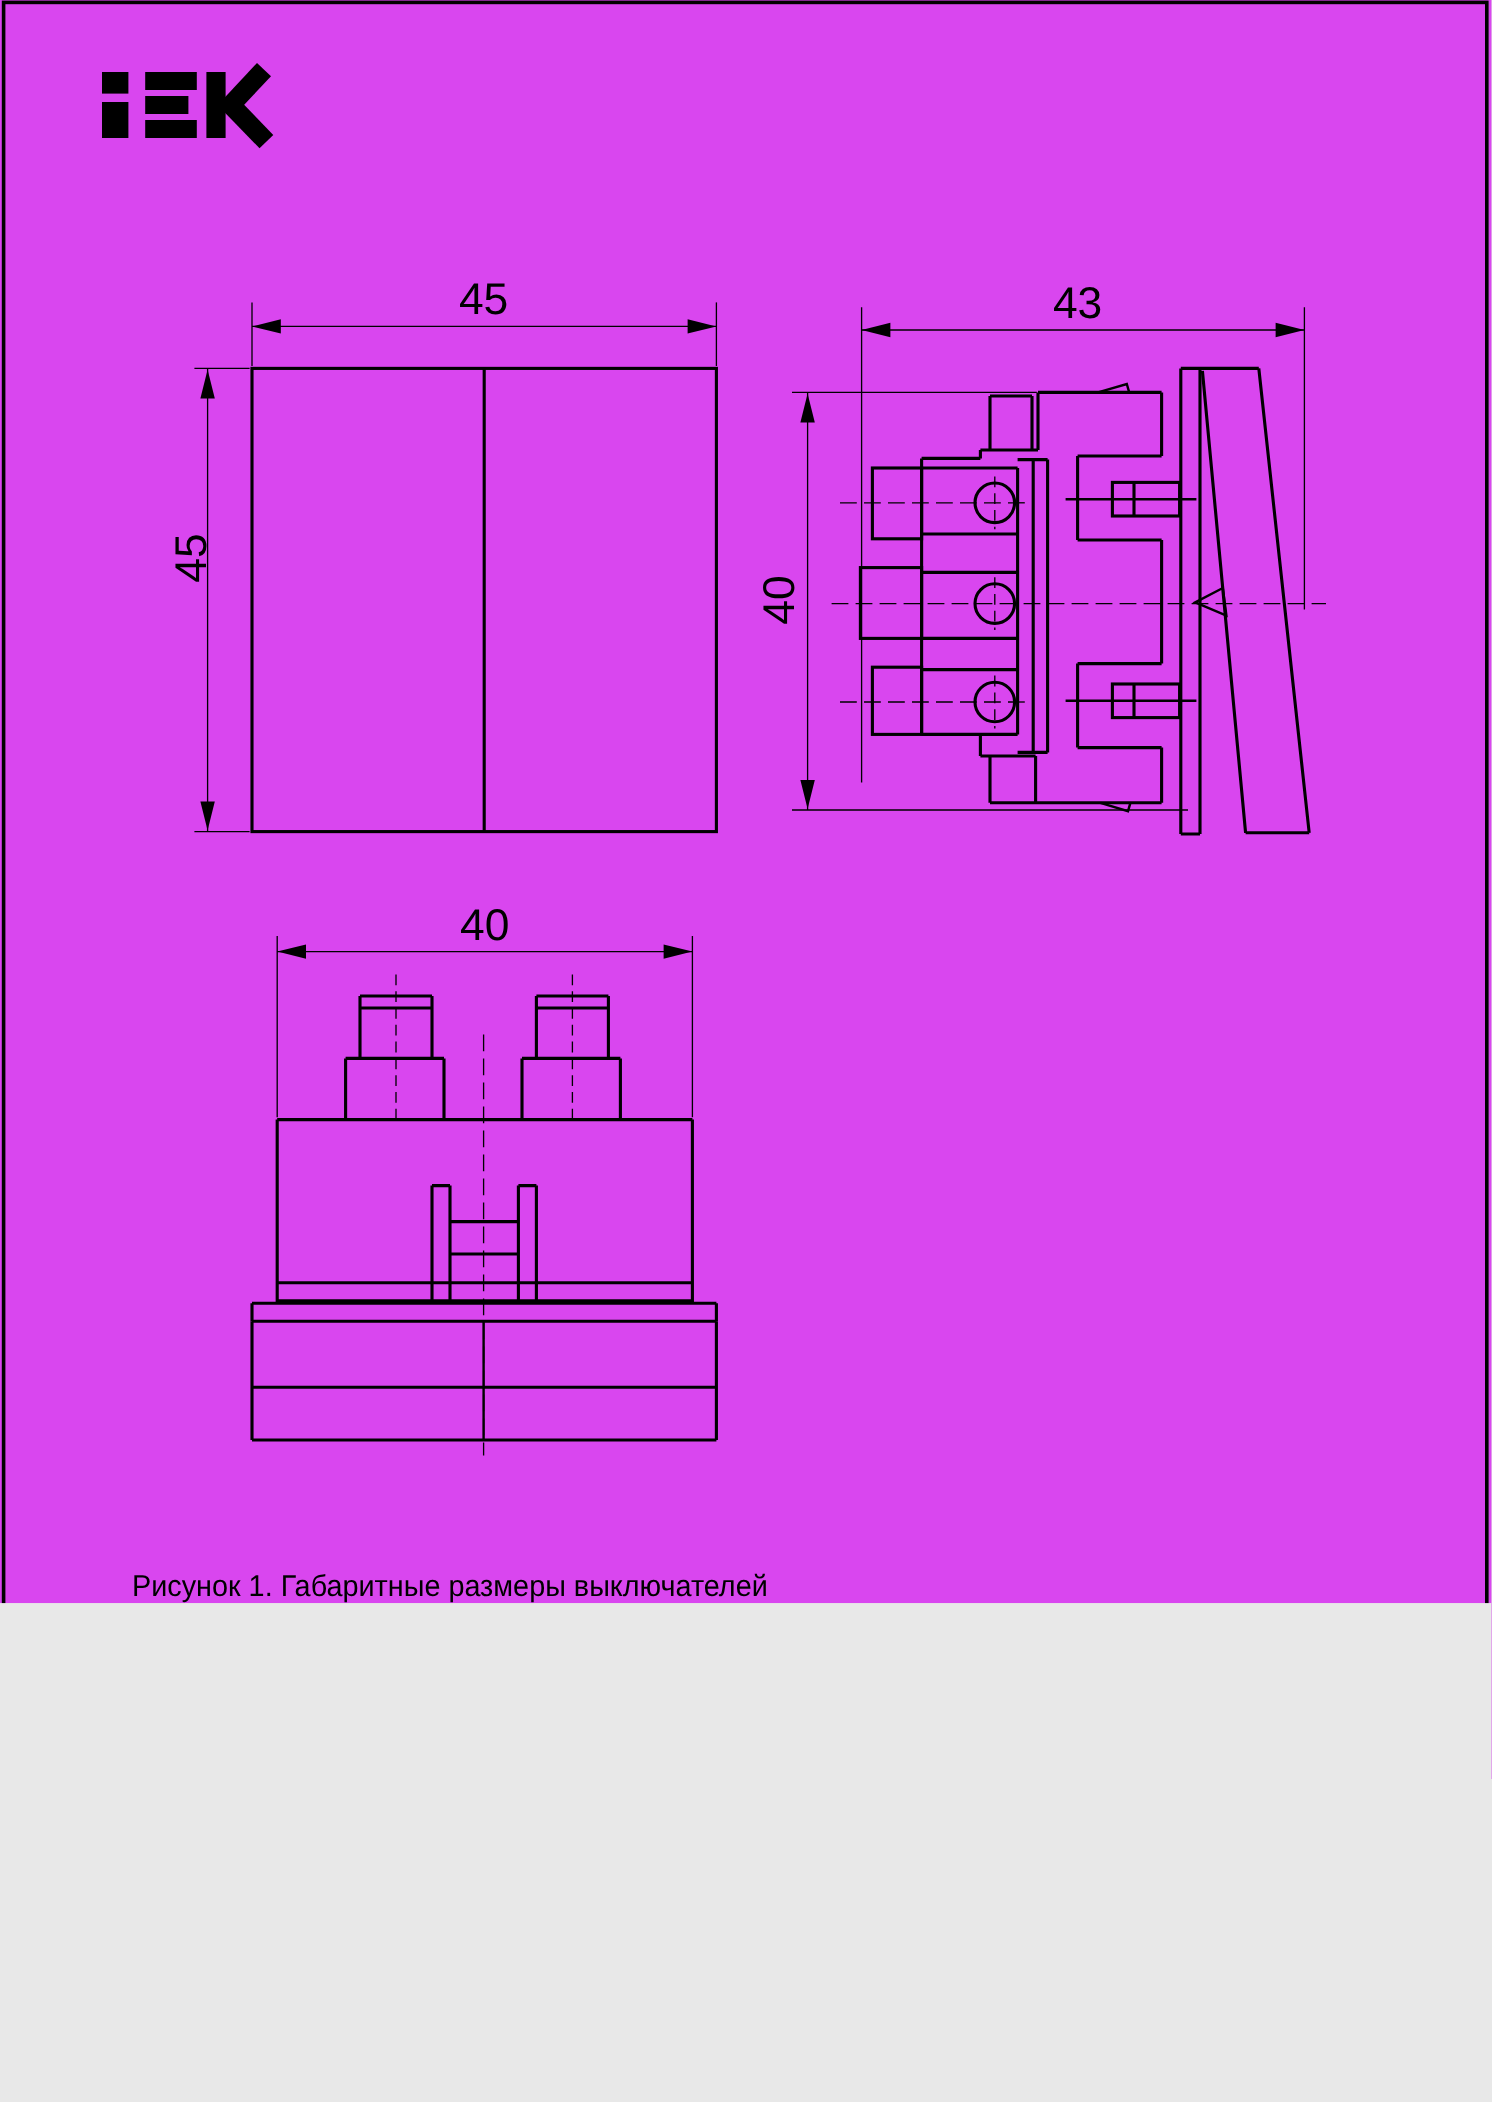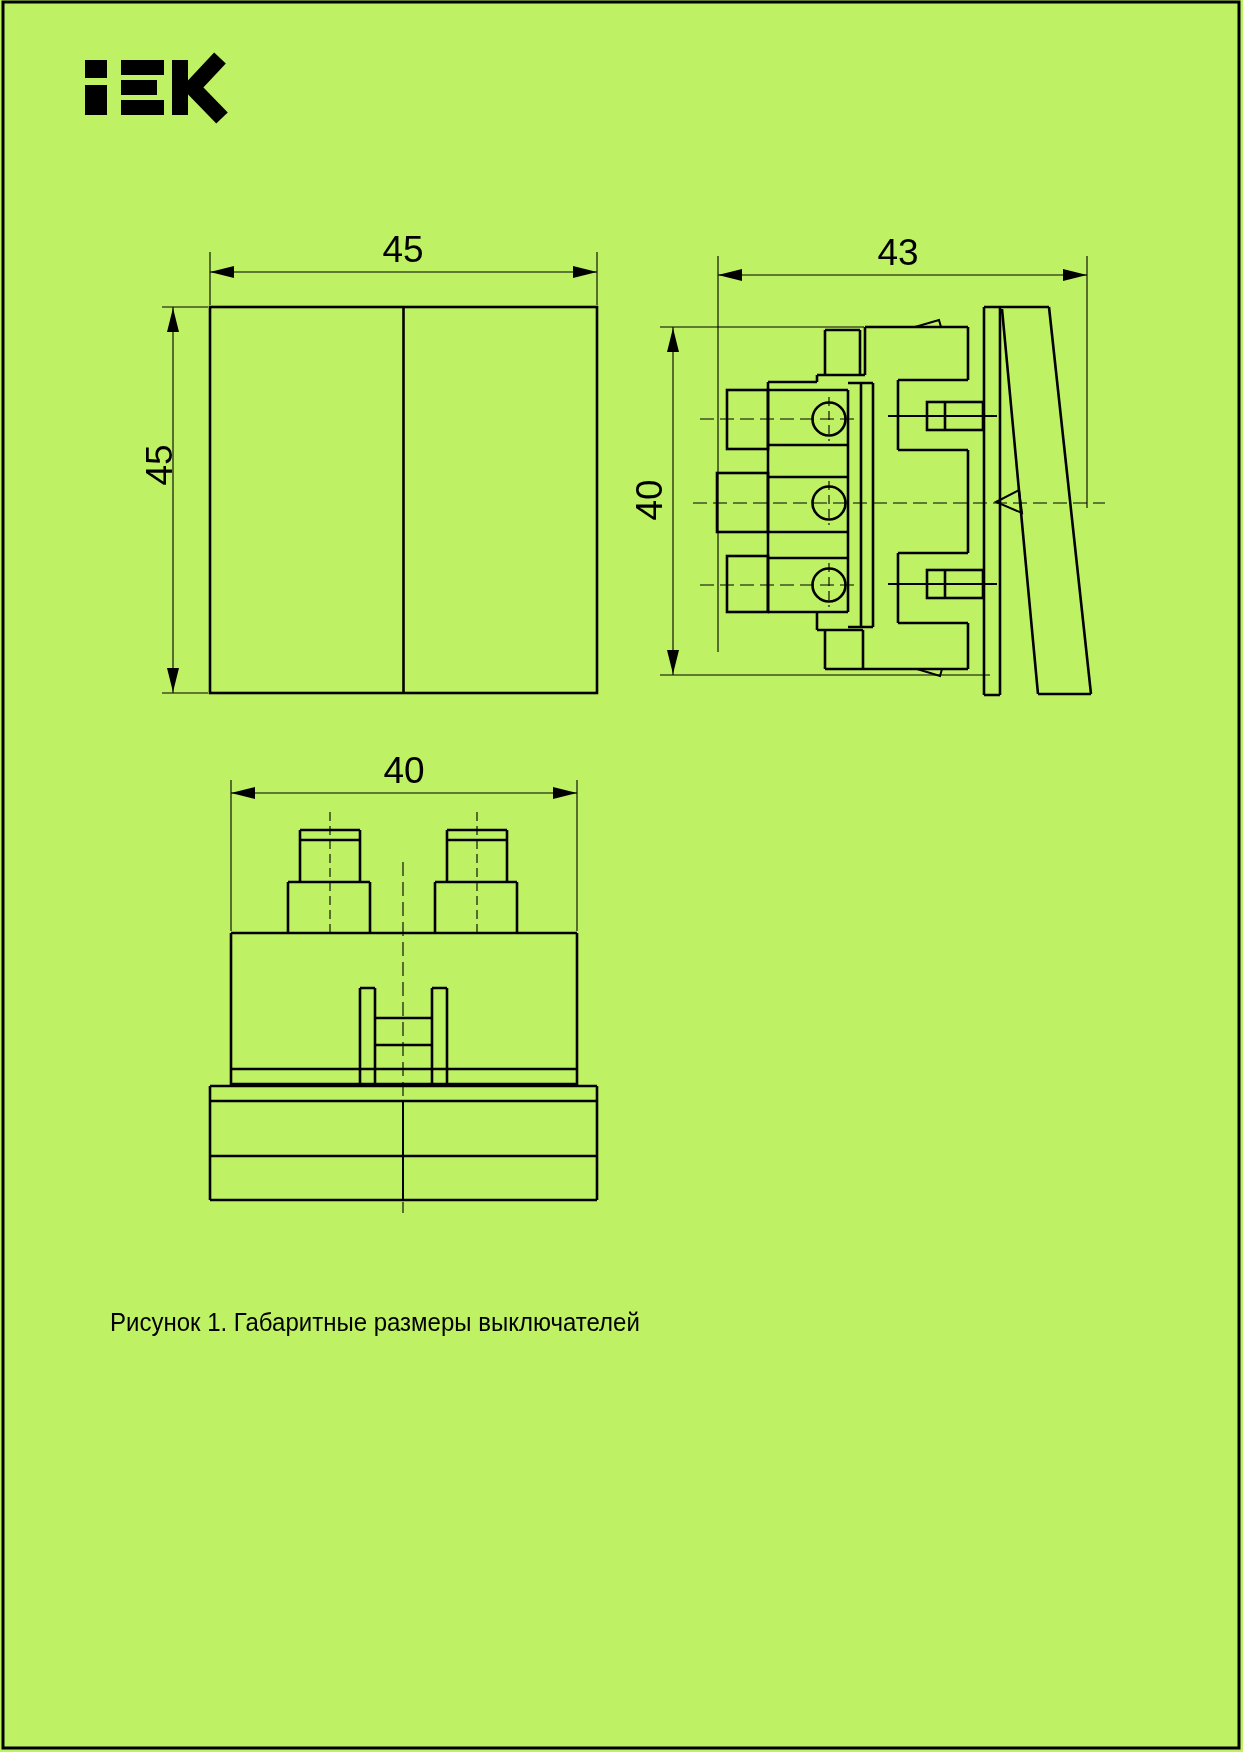--- a/index.html
+++ b/index.html
@@ -1,19 +1,19 @@
 <!DOCTYPE html>
 <html><head>
 <meta charset="utf-8">
 <style>
   html,body{margin:0;padding:0;background:#e8e8e8;}
   .page{
     position:relative;
-    width:1243px;height:1752px;
-    background:#bef264;
+    width:1243px;height:1336px;
+    background:#d946ef;
     font-family:"Liberation Sans",sans-serif;
     overflow:hidden;
   }
   .page svg{position:absolute;left:0;top:0;}
   
   .thick{stroke:#000;stroke-width:2.6;fill:none;stroke-linecap:butt;}
   .med{stroke:#000;stroke-width:2;fill:none;}
   .thin{stroke:#000;stroke-width:1.1;fill:none;}
   .center{stroke:#000;stroke-width:1.1;fill:none;stroke-dasharray:14 6;}
   .centersm{stroke:#000;stroke-width:1.1;fill:none;stroke-dasharray:9 5;}

